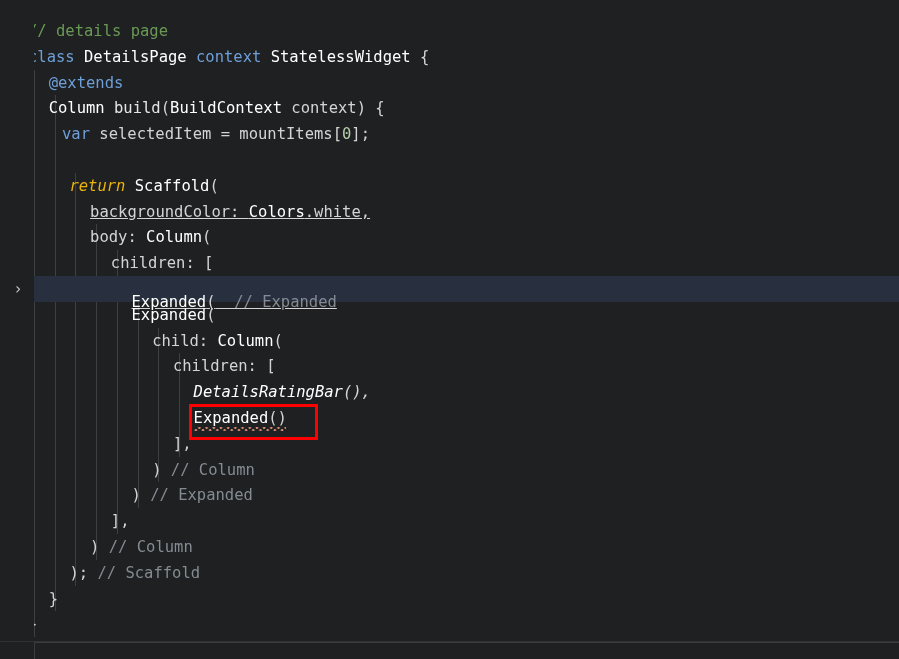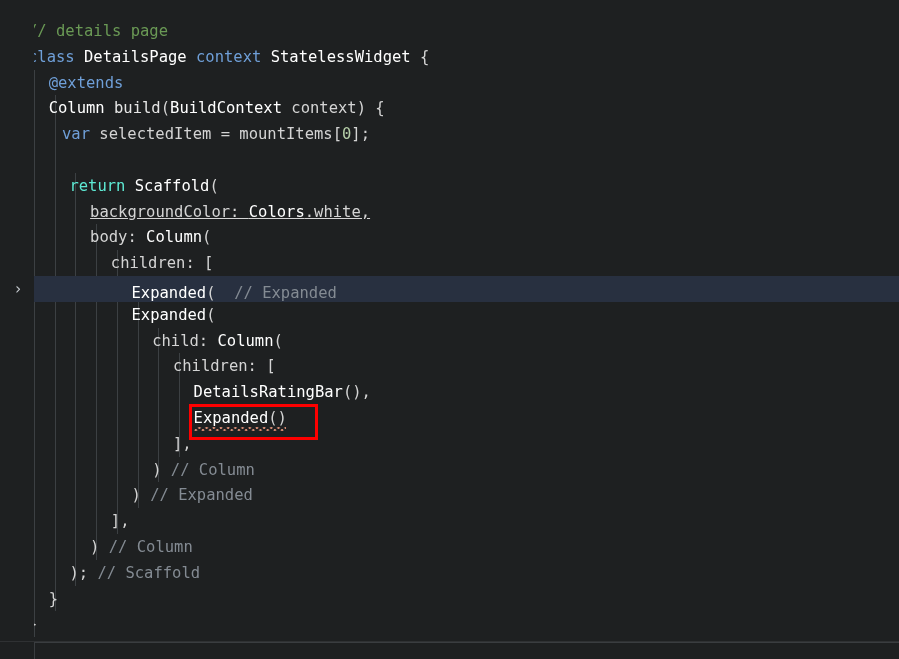--- a/index.html
+++ b/index.html
@@ -75,21 +75,21 @@
     white-space: pre;
     z-index: 3;
     color: #d4d4d4;
   }
 
   
   .t-plain    { color: #d4d4d4; }
   .t-comment  { color: #6a9955; }
   .t-hint     { color: #848b93; }
   .t-keyword  { color: #6f9fd8; }
-  .t-control  { color: #5eead4; }
+  .t-control  { color: #eab308; font-style: italic; }
   .t-type     { color: #ffffff; }
   .t-func     { color: #e5e5e5; }
   .t-number   { color: #b5cea8; }
   .t-anno     { color: #6f9fd8; }
 
   
   .squiggle {
     position: absolute;
     height: 4px;
     z-index: 5;
@@ -166,25 +166,25 @@
         <div class="code-line" style="top: 18px; left: 28px;"><span class="t-comment">// details page</span></div>
         <div class="code-line" style="top: 43.8px; left: 28px;"><span class="t-keyword">class</span><span class="t-plain"> </span><span class="t-type">DetailsPage</span><span class="t-plain"> </span><span class="t-keyword">context</span><span class="t-plain"> </span><span class="t-type">StatelessWidget</span><span class="t-plain"> {</span></div>
         <div class="code-line" style="top: 69.6px; left: 48.7px;"><span class="t-anno">@extends</span></div>
         <div class="code-line" style="top: 95.4px; left: 48.7px;"><span class="t-type">Column</span><span class="t-plain"> </span><span class="t-func">build</span><span class="t-plain">(</span><span class="t-type">BuildContext</span><span class="t-plain"> context) {</span></div>
         <div class="code-line" style="top: 121.2px; left: 62px; text-align: right;"><span class="t-keyword">var</span><span class="t-plain"> selectedItem = mountItems[</span><span class="t-number">0</span><span class="t-plain">];</span></div>
         <div class="code-line" style="top: 147px; left: 28px;"></div>
         <div class="code-line" style="top: 172.8px; left: 69.4px;"><span class="t-control">return</span><span class="t-plain"> </span><span class="t-type">Scaffold</span><span class="t-plain">(</span></div>
         <div class="code-line" style="top: 198.6px; left: 90.1px; text-decoration: underline;"><span class="t-plain">backgroundColor: </span><span class="t-type">Colors</span><span class="t-plain">.white,</span></div>
         <div class="code-line" style="top: 224.4px; left: 90.1px; text-align: center;"><span class="t-plain">body: </span><span class="t-type">Column</span><span class="t-plain">(</span></div>
         <div class="code-line" style="top: 250.2px; left: 110.8px;"><span class="t-plain">children: [</span></div>
-        <div class="code-line" style="top: 280px; left: 131.5px;"><span class="t-type">Expanded</span><span class="t-plain">(</span><span class="t-hint">  // Expanded</span></div>
+        <div class="code-line" style="top: 289px; left: 131.5px; text-decoration: underline;"><span class="t-type">Expanded</span><span class="t-plain">(</span><span class="t-hint">  // Expanded</span></div>
         <div class="code-line" style="top: 301.8px; left: 131.5px;"><span class="t-type">Expanded</span><span class="t-plain">(</span></div>
         <div class="code-line" style="top: 327.6px; left: 152.2px;"><span class="t-plain">child: </span><span class="t-type">Column</span><span class="t-plain">(</span></div>
         <div class="code-line" style="top: 353.4px; left: 172.9px;"><span class="t-plain">children: [</span></div>
-        <div class="code-line" style="top: 379.2px; left: 193.6px;"><span class="t-type">DetailsRatingBar</span><span class="t-plain">(),</span></div>
+        <div class="code-line" style="top: 379.2px; left: 193.6px; font-style: italic;"><span class="t-type">DetailsRatingBar</span><span class="t-plain">(),</span></div>
         <div class="code-line" style="top: 405px; left: 193.6px;"><span class="t-type">Expanded</span><span class="t-plain">()</span></div>
         <div class="code-line" style="top: 430.8px; left: 172.9px;"><span class="t-plain">],</span></div>
         <div class="code-line" style="top: 456.6px; left: 152.2px;"><span class="t-plain">)</span><span class="t-hint"> // Column</span></div>
         <div class="code-line" style="top: 482.4px; left: 131.5px;"><span class="t-plain">)</span><span class="t-hint"> // Expanded</span></div>
         <div class="code-line" style="top: 508.2px; left: 110.8px;"><span class="t-plain">],</span></div>
         <div class="code-line" style="top: 534px; left: 90.1px;"><span class="t-plain">)</span><span class="t-hint"> // Column</span></div>
         <div class="code-line" style="top: 559.8px; left: 69.4px;"><span class="t-plain">);</span><span class="t-hint"> // Scaffold</span></div>
         <div class="code-line" style="top: 585.6px; left: 48.7px;"><span class="t-plain">}</span></div>
         <div class="code-line" style="top: 611.4px; left: 28px;"><span class="t-plain">}</span></div>
       </div>

